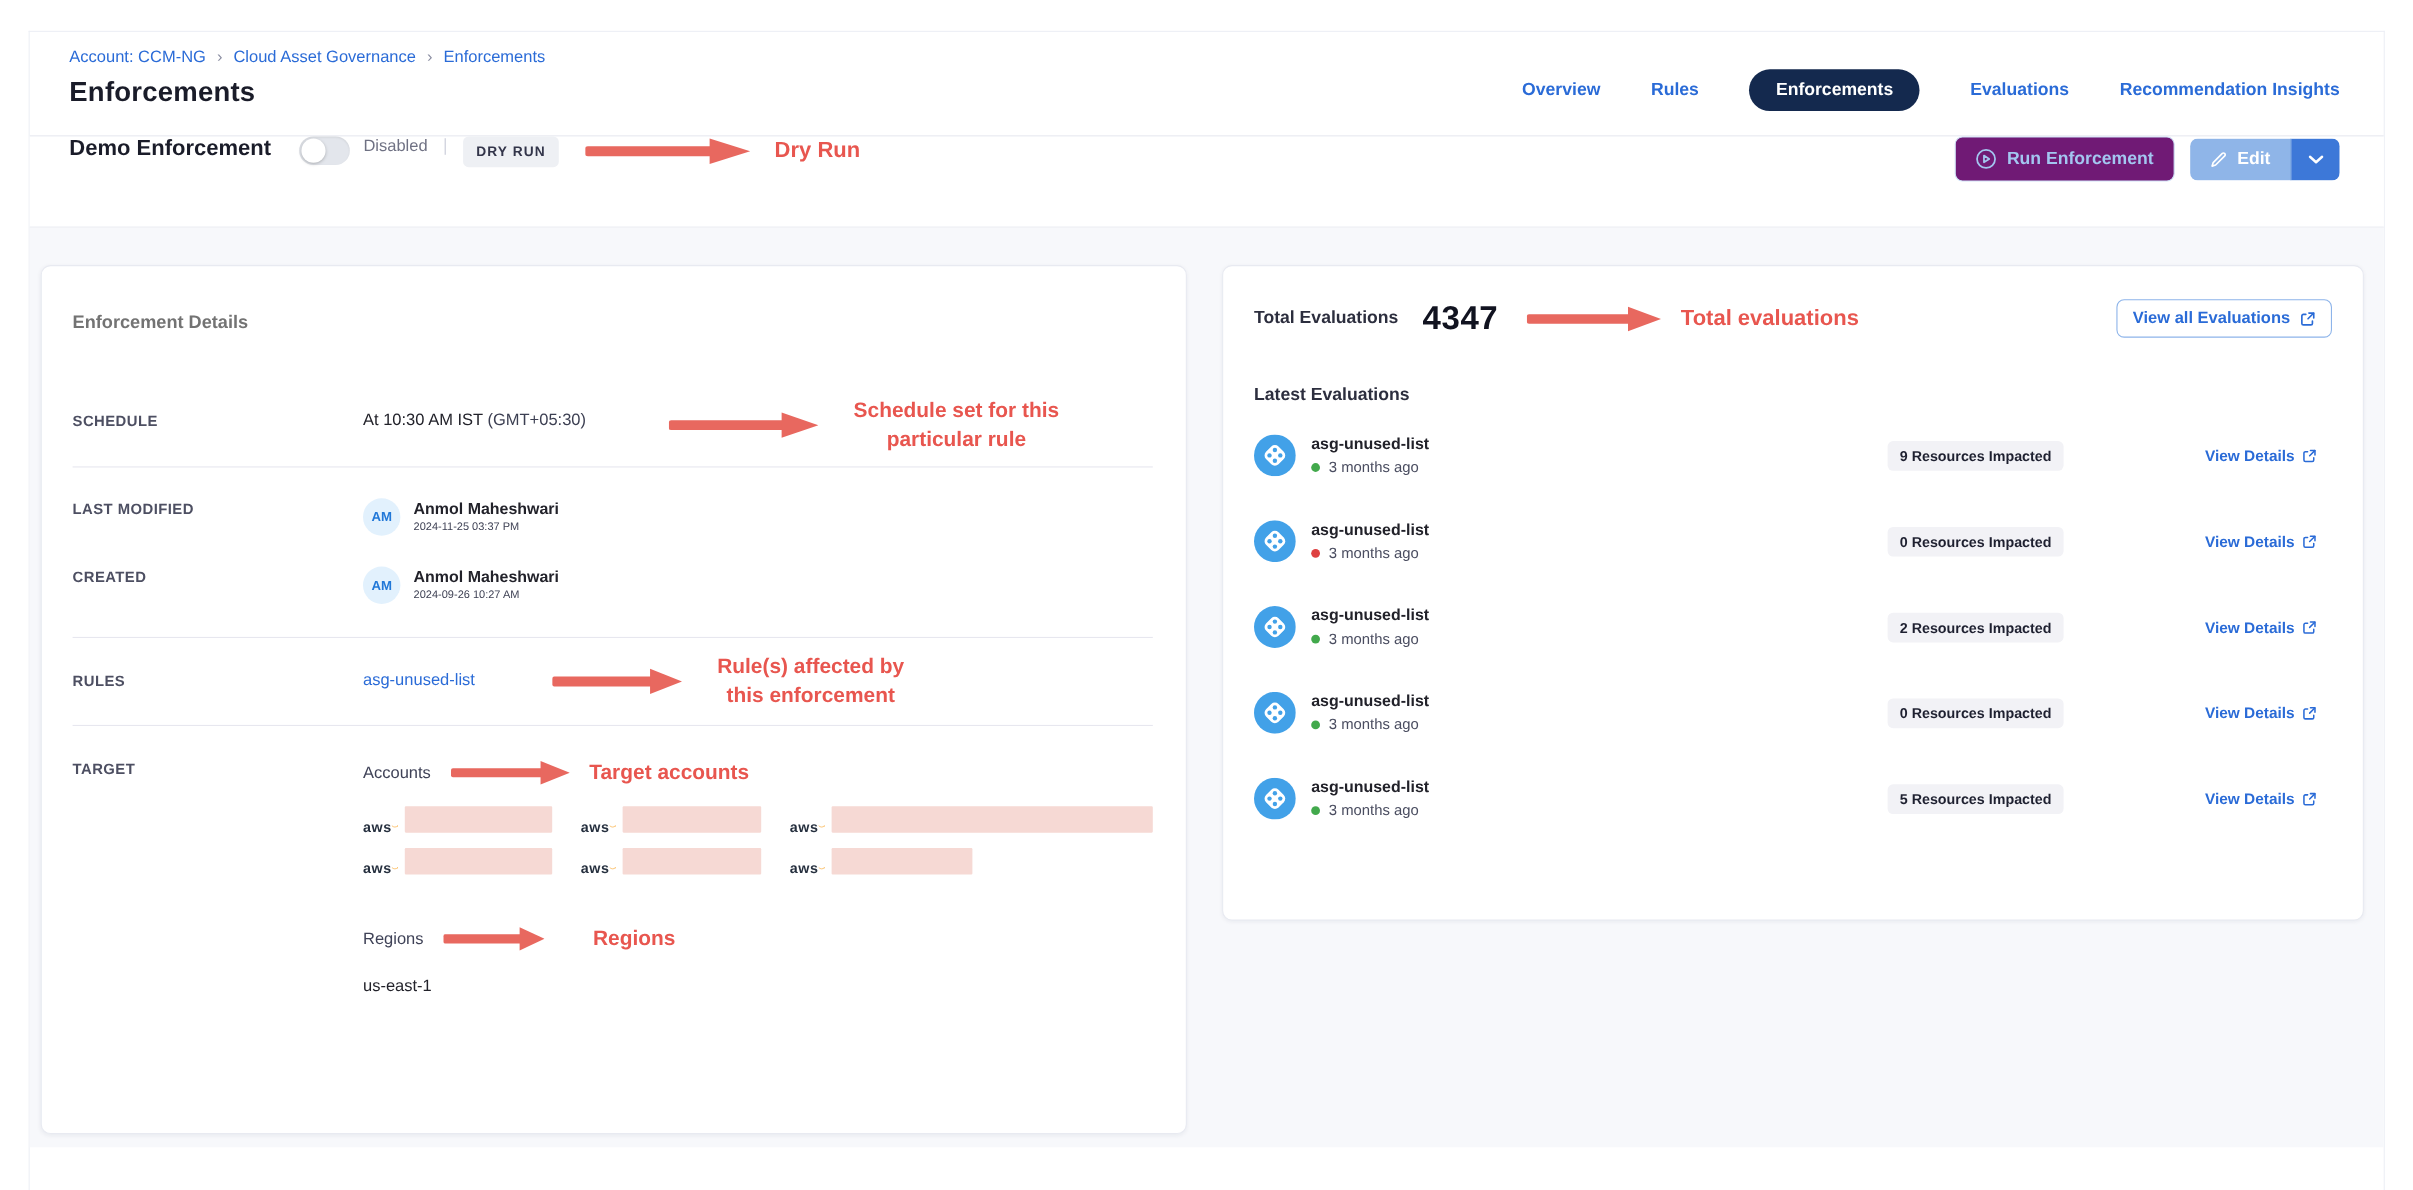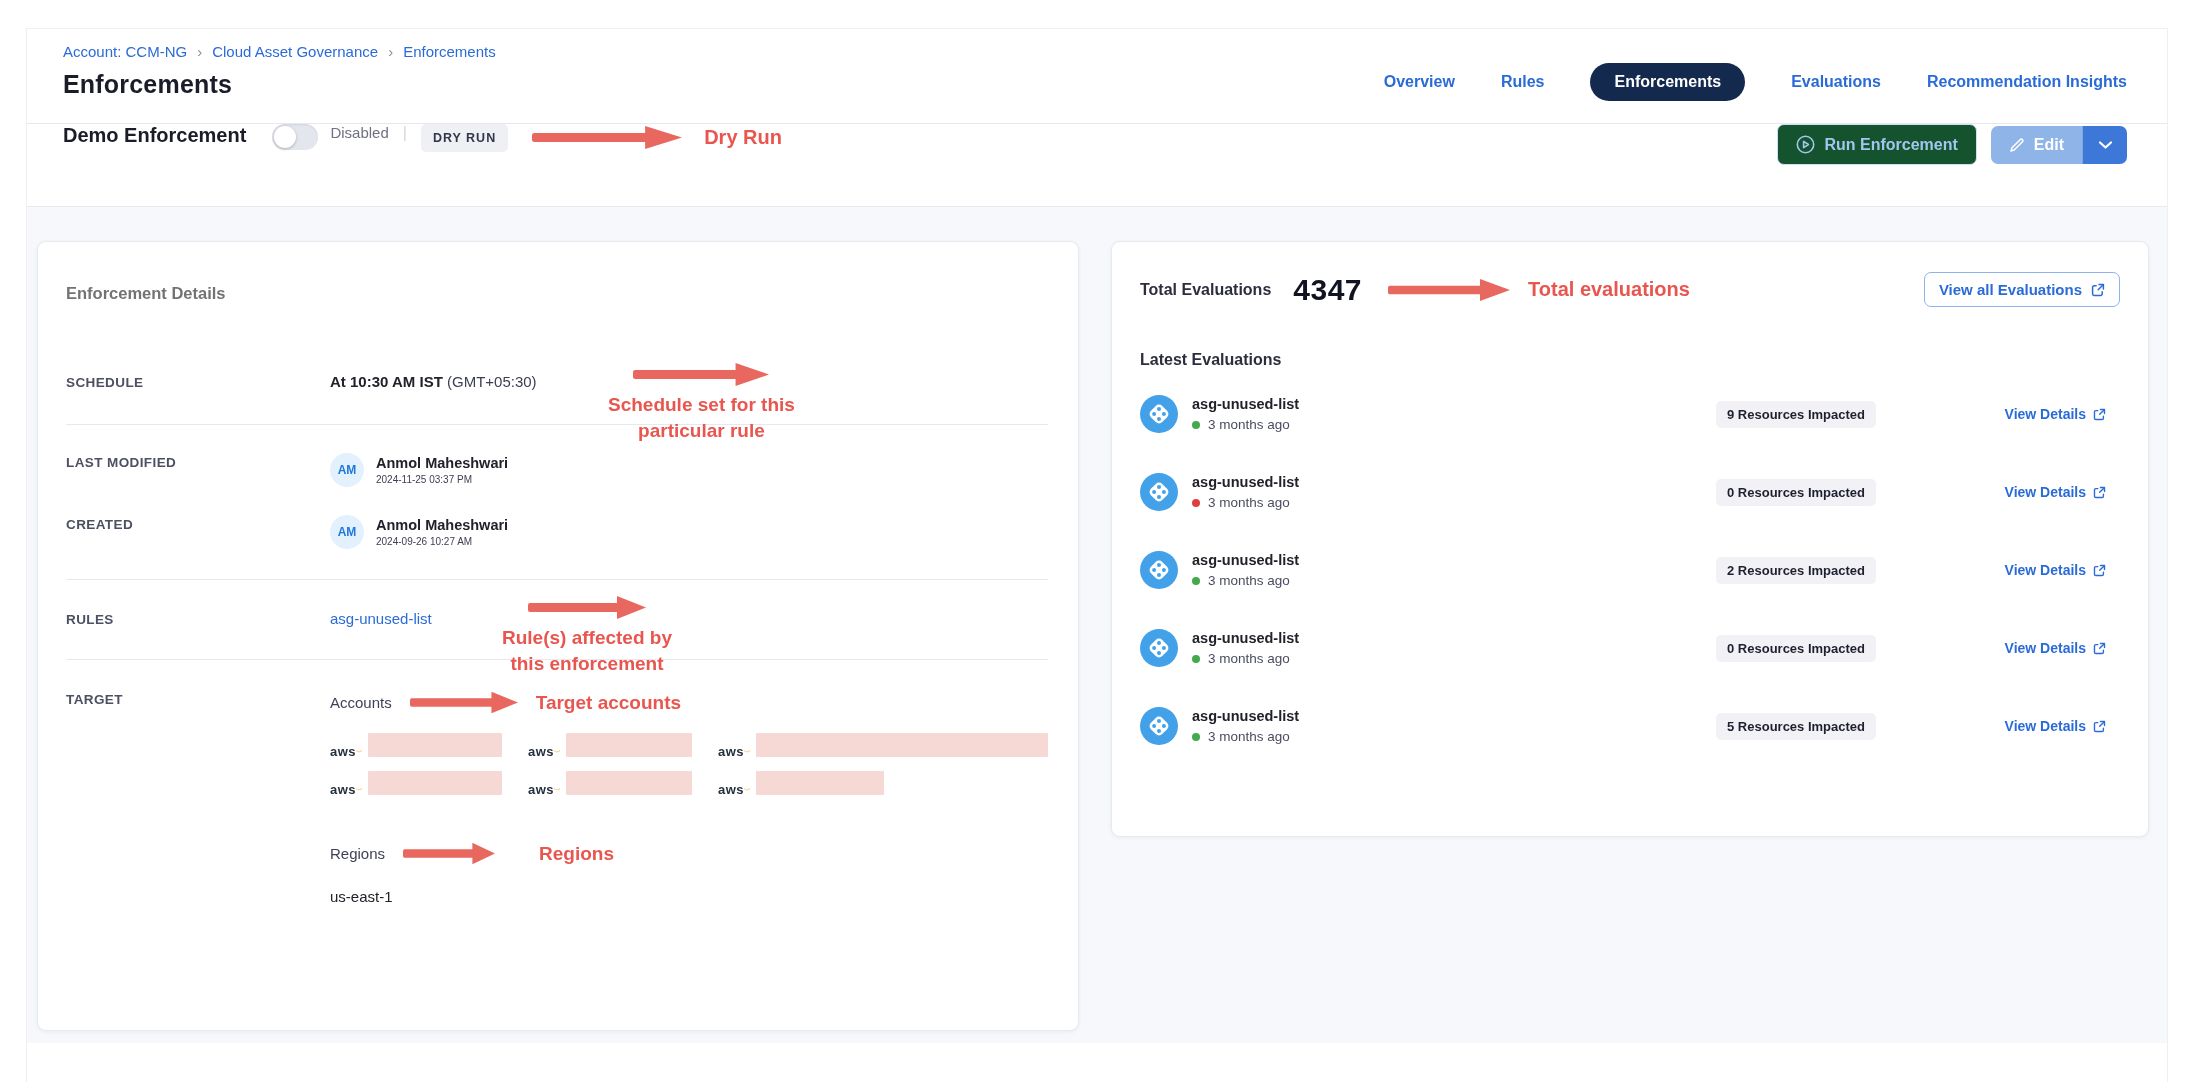--- a/index.html
+++ b/index.html
@@ -24,39 +24,39 @@
   .enforce-bar { border-top:1px solid #e7e9f0; border-bottom:1px solid #e7e9f0;
     height:84px; display:flex; align-items:flex-start; padding:0 40px 0 36px; background:#fff; }
   .enforce-name { font-size:20px; font-weight:700; color:#1a1c29; margin-right:26px; }
   .toggle { width:46px; height:26px; background:#e3e6ec; border-radius:13px; position:relative; cursor:pointer; box-shadow:inset 0 1px 2px rgba(0,0,0,.08); }
   .toggle .knob { position:absolute; left:2px; top:2px; width:22px; height:22px; border-radius:50%; background:#fff; box-shadow:0 1px 3px rgba(0,0,0,.25); }
   .toggle-label { font-size:15px; color:#6f7183; margin-left:12px; }
   .pipe { color:#d4d6e0; margin:0 14px; font-size:16px; }
   .dryrun-badge { background:#eef0f4; color:#33354a; font-size:12.5px; font-weight:700; letter-spacing:1px; padding:7px 12px; border-radius:5px; }
 
   .bar-actions { margin-left:auto; display:flex; align-items:center; gap:14px; }
-  .run-btn { display:flex; align-items:center; gap:9px; border:1px solid #cfe0f6; background:#14532d; color:#a3c6f0;
+  .run-btn { display:flex; align-items:center; gap:9px; border:1px solid #cfe0f6; background:#701a75; color:#a3c6f0;
     font-size:16px; font-weight:700; border-radius:7px; padding:10px 18px; cursor:pointer; }
   .edit-split { display:flex; border-radius:7px; overflow:hidden; cursor:pointer; }
   .edit-main { background:#8fb5e8; color:#fff; font-size:16px; font-weight:700; display:flex; align-items:center; gap:9px; padding:10px 18px; border-right:1px solid #7aa7e2; }
   .edit-caret { background:#3d78d8; color:#fff; display:flex; align-items:center; justify-content:center; width:44px; }
 
   
   .content { background:#f7f8fb; height:836px; display:flex; gap:32px; padding:34px 18px 0 10px; }
   .card { background:#fff; border:1px solid #e8eaf1; border-radius:9px; box-shadow:0 1px 4px rgba(25,35,70,.06); }
   .card-left { width:1042px; height:790px; padding:42px 30px 0 28px; }
   .card-right { width:1048px; height:596px; padding:30px 28px 0 28px; }
 
   .card-title { font-size:16.5px; font-weight:700; color:#737373; margin-bottom:40px; }
 
   .detail-row { display:flex; align-items:flex-start; padding:22px 0; position:relative; }
   .detail-row.rule-b { border-bottom:1px solid #e7e7ef; }
   .detail-label { width:264px; flex:0 0 264px; font-size:13.5px; font-weight:600; color:#4d4f62; letter-spacing:.4px; padding-top:2px; }
   .detail-value { font-size:15px; color:#22222a; }
-  .sched-main { font-weight:700; }
+  .sched-main { font-weight:400; }
   .sched-tz { color:#3c3f52; }
 
   .person { display:flex; align-items:center; gap:12px; }
   .avatar { width:34px; height:34px; border-radius:50%; background:#e2f1fd; color:#2178d8; font-size:12px; font-weight:700; display:flex; align-items:center; justify-content:center; }
   .person-name { font-size:14.5px; font-weight:700; }
   .person-date { font-size:10px; color:#3e4154; margin-top:3px; }
 
   .rule-link, .view-link { color:#2a6bd7; cursor:pointer; }
   .sub-label { font-size:15px; color:#3f4257; }
 
@@ -85,21 +85,21 @@
   .eval-name { font-size:14.5px; font-weight:700; }
   .eval-time { display:flex; align-items:center; gap:8px; font-size:13.5px; color:#4a4d60; margin-top:5px; }
   .dot { width:8px; height:8px; border-radius:50%; }
   .dot.success { background:#42a94c; } .dot.failed { background:#de4040; }
   .impact-badge { background:#f2f2f6; border-radius:5px; font-size:13px; font-weight:700; color:#1e2030; padding:6px 11px; margin-left:194px; white-space:nowrap; }
   .eval-link { margin-left:auto; display:flex; align-items:center; gap:7px; font-size:14px; font-weight:600; color:#2a6bd7; cursor:pointer; margin-right:14px; }
 
   
   .ann { color:#e8564f; font-weight:700; }
   .ann-arrow { flex:0 0 auto; }
-  .ann-abs { position:absolute; display:flex; align-items:center; gap:4px;flex-direction:column; }
+  .ann-abs { position:absolute; display:flex; align-items:center; gap:32px; }
   .ann-text-c { text-align:center; line-height:1.35; font-size:19px; }
   .bar-ann { display:flex; align-items:center; gap:22px; margin-left:24px; }
   .bar-ann .ann { font-size:20px; }
   .inline-ann { display:flex; align-items:center; gap:18px; }
 </style>
 </head>
 <body>
 
 <svg width="0" height="0" style="position:absolute">
   <defs>

